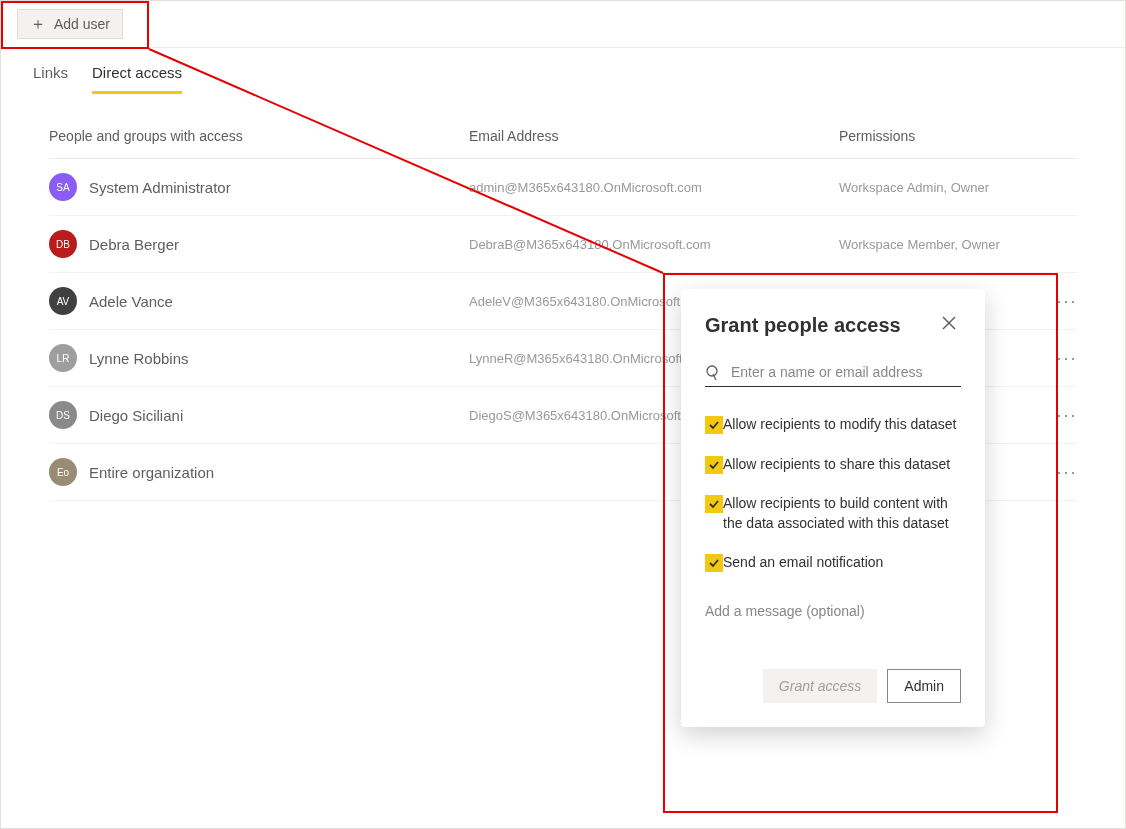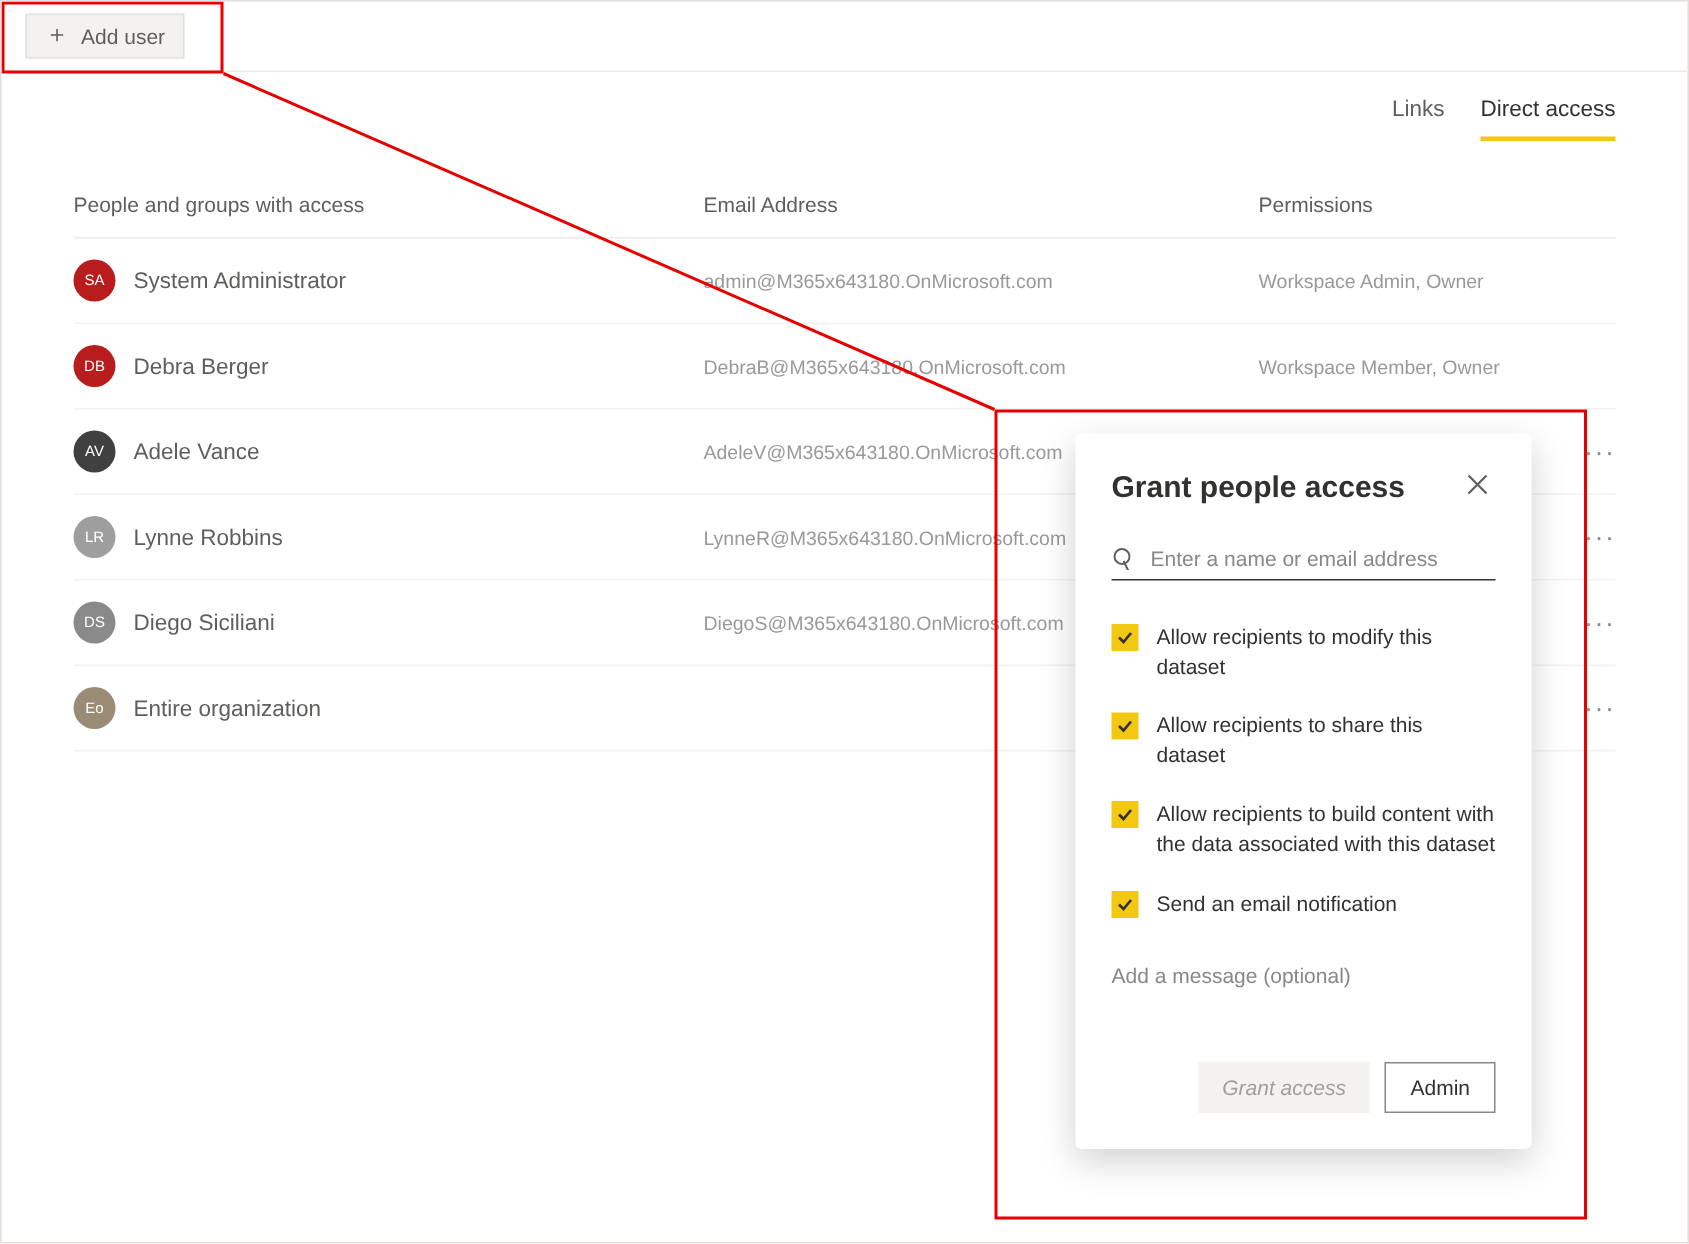--- a/index.html
+++ b/index.html
@@ -30,21 +30,20 @@
     }
     .plus-icon {
       font-size: 16px;
       line-height: 1;
       color: #605e5c;
     }
     .tabs {
       display: flex;
       gap: 24px;
       padding: 16px 48px 0 32px;
-      justify-content: flex-end;
     }
     .tab {
       padding-bottom: 10px;
       color: #605e5c;
       cursor: pointer;
       font-size: 15px;
     }
     .tab.active {
       color: #323130;
       border-bottom: 3px solid #f2c811;
@@ -105,21 +104,21 @@
     .callout-line {
       position: absolute;
       pointer-events: none;
       z-index: 49;
     }
 
     
     .dialog {
       position: absolute;
       top: 288px;
-      left: 716px;
+      left: 680px;
       width: 304px;
       background: #fff;
       border-radius: 4px;
       box-shadow: 0 8px 24px rgba(0,0,0,0.18);
       padding: 22px 24px 24px 24px;
       z-index: 40;
     }
     .dialog-header {
       display: flex;
       justify-content: space-between;
@@ -150,21 +149,21 @@
     .search-input {
       border: none;
       outline: none;
       flex: 1;
       font-size: 14px;
       color: #323130;
     }
     .search-input::placeholder { color: #888; }
     .search-icon { width: 16px; height: 16px; }
     .checks { display: flex; flex-direction: column; gap: 20px; margin-bottom: 28px; }
-    .check-row { display: flex; align-items: flex-start; gap: 12px; }
+    .check-row { display: flex; align-items: flex-start; }
     .checkbox {
       width: 18px;
       height: 18px;
       background: #f2c811;
       display: flex;
       align-items: center;
       justify-content: center;
       flex-shrink: 0;
       cursor: pointer;
       margin-top: 1px;
@@ -217,21 +216,21 @@
 <div class="table-wrap">
   <div class="table-header">
     <div class="col-name">People and groups with access</div>
     <div class="col-email">Email Address</div>
     <div class="col-perm">Permissions</div>
     <div class="col-actions"></div>
   </div>
   <div id="rows-container">
       <div class="row">
         <div class="col-name">
-          <div class="avatar" style="background: #b91c1c;">SA</div>
+          <div class="avatar" style="background: #8b5cf6;">SA</div>
           <span>System Administrator</span>
         </div>
         <div class="col-email">admin@M365x643180.OnMicrosoft.com</div>
         <div class="col-perm">Workspace Admin, Owner</div>
         <div class="col-actions"></div>
       </div>
       <div class="row">
         <div class="col-name">
           <div class="avatar" style="background: #b91c1c;">DB</div>
           <span>Debra Berger</span>

